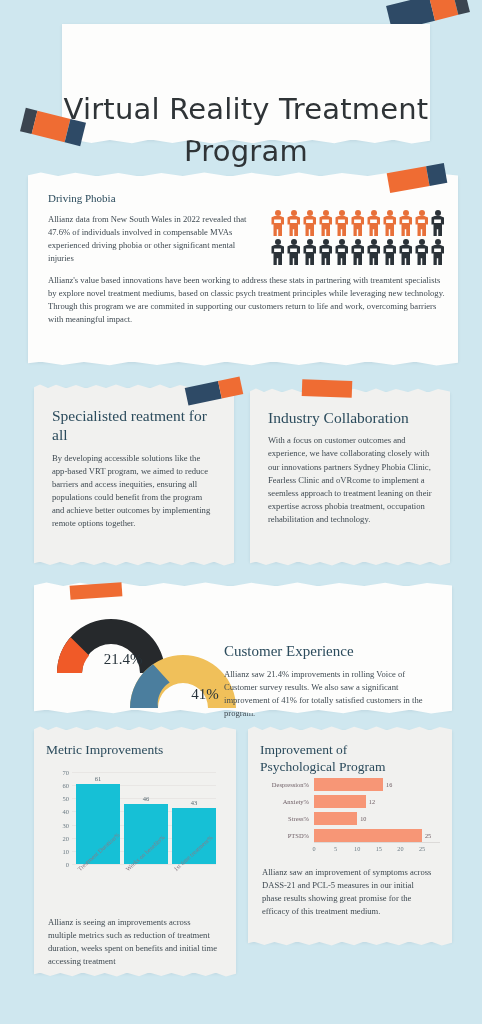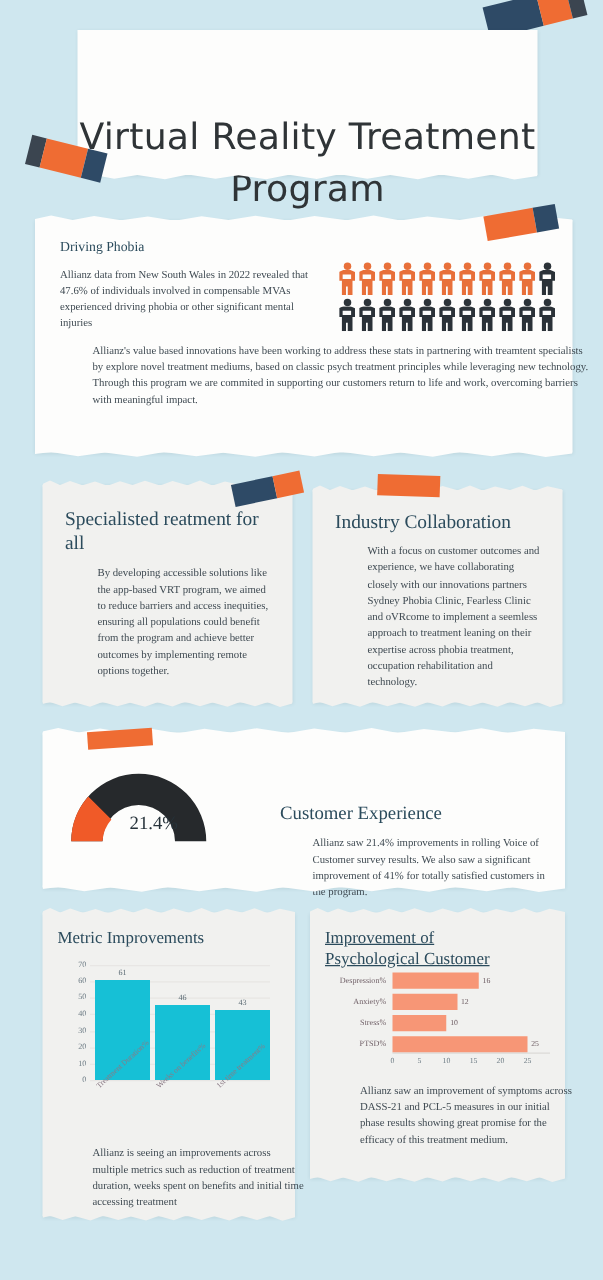--- a/index.html
+++ b/index.html
@@ -49,21 +49,21 @@
     letter-spacing:.2px;
   }
   h2.sect {
     font-size:15.5px; font-weight:400; color:#2b4b5c;
     line-height:1.25; margin-bottom:7px;
   }
   p.body {
     font-size:8.6px; color:#3f4a52; line-height:1.52;
     text-align:left; margin-bottom:7px;
   }
-  p.body:last-child { margin-bottom:0;margin-left:26px; }
+  p.body:last-child { margin-bottom:0; }
 
   
   .picto { position:absolute; display:flex; flex-direction:column; gap:3px; }
   .picto-row { display:flex; gap:1px; }
   .person { width:15px; height:26px; position:relative; }
   .person .head {
     position:absolute; left:50%; top:0; transform:translateX(-50%);
     width:6px; height:6px; border-radius:50%; background:currentColor;
   }
   .person .body-sh {
@@ -301,20 +301,27 @@
     <div class="gauge" style="left:14px; top:24px; width:126px; height:66px;">
       <svg width="126" height="66" viewBox="0 0 126 66" aria-hidden="true">
 
         <path d="M9 63 A54 54 0 0 1 117 63 L92 63 A29 29 0 0 0 34 63 Z" fill="#26292c"></path>
 
         <path d="M9 63 A54 54 0 0 1 22.6 27.2 L41.1 45.6 A29 29 0 0 0 34 63 Z" fill="#f05a28"></path>
       </svg>
       <div class="val" style="top:41px; left:12px;">21.4%</div>
     </div>
 
+    <div class="gauge" style="left:88px; top:62px; width:122px; height:62px;">
+      <svg width="122" height="62" viewBox="0 0 122 62" aria-hidden="true">
+        <path d="M8 60 A53 53 0 0 1 114 60 L86 60 A25 25 0 0 0 36 60 Z" fill="#f0c05a"></path>
+        <path d="M8 60 A53 53 0 0 1 31.1 16.2 L47.7 34.6 A25 25 0 0 0 36 60 Z" fill="#4b7e9e"></path>
+      </svg>
+      <div class="val" style="top:38px; left:22px;">41%</div>
+    </div>
 
     <div style="position:absolute; left:190px; top:18px; width:214px;">
       <h2 class="sect" style="font-size:15px;margin-top:38px;">Customer Experience</h2>
       <p class="body">Allianz saw 21.4% improvements in rolling Voice of Customer survey results. We also saw a significant improvement of 41% for totally satisfied customers in the program.</p>
     </div>
   </div>
 
   <div class="tape tape-orange" style="top:584px; left:70px; width:52px; height:14px; transform:rotate(-4deg);"></div>
 
   <div class="card paper-grey torn-top torn-bot" style="left:34px; top:730px; width:202px; height:243px; padding:12px 12px 0 12px;">
@@ -352,23 +359,23 @@
           <span class="vbar-lbl">43</span>
           <span class="vcat">1st time treatment%</span>
         </div>
       </div>
     </div>
 
     <p class="body" style="position:absolute; left:14px; top:186px; width:172px;">Allianz is seeing an improvements across multiple metrics such as reduction of treatment duration, weeks spent on benefits and initial time accessing treatment</p>
   </div>
 
   <div class="card paper-grey torn-top torn-bot" style="left:248px; top:730px; width:204px; height:212px; padding:12px 14px 0 12px;">
-    <h2 class="sect" style="font-size:13.5px;text-decoration:underline;">
+    <h2 class="sect" style="font-size:13.5px;">
       <span>Improvement of</span><br>
-      <span>Psychological Customer</span>
+      <span>Psychological Program</span>
     </h2>
 
     <div class="hchart" style="left:4px; top:48px; width:188px; height:72px;">
 
       <div class="hrow" style="top:0; height:13px;">
         <span class="hrow-lbl">Despression%</span>
         <div class="hbar" style="width:69.1px;"></div>
         <span class="hbar-val">16</span>
       </div>
       <div class="hrow" style="top:17px; height:13px;">

